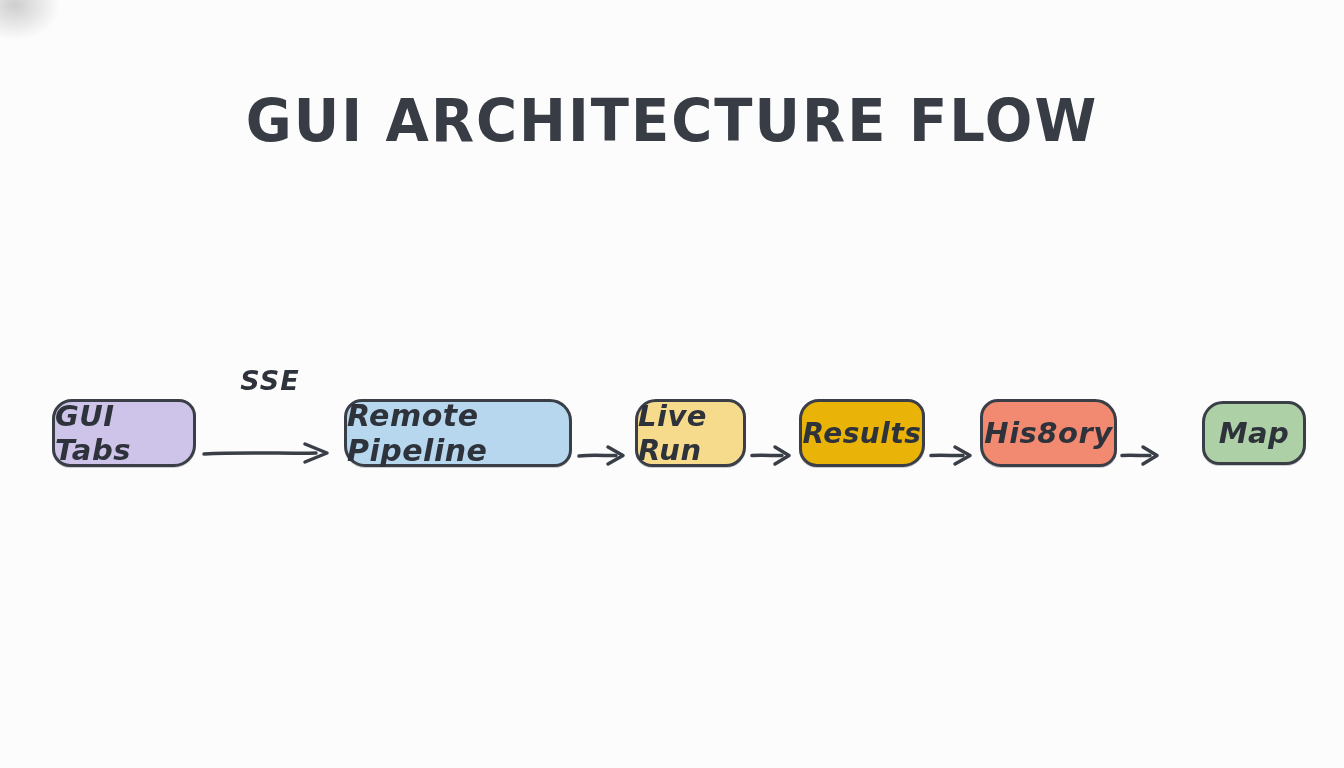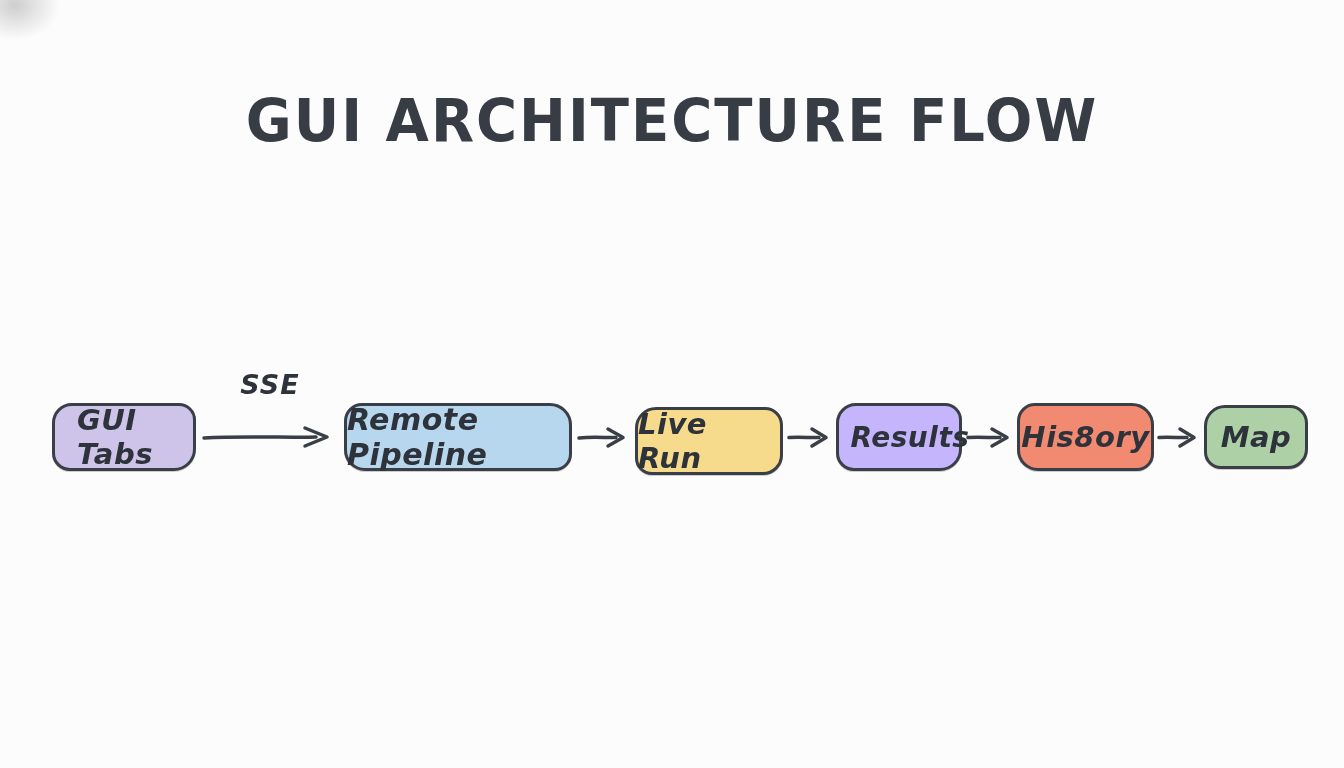--- a/index.html
+++ b/index.html
@@ -30,32 +30,32 @@
     height:68px;
     border:3.5px solid #3a3f47;
     display:flex;align-items:center;justify-content:center;
     color:#2e333b;
     font-size:29px;font-weight:700;font-style:italic;
     letter-spacing:0.5px;
     flex:0 0 auto;
     box-shadow:0 1px 0 rgba(58,63,71,.25);
   }
   
-  .r-a{border-radius:20px 17px 22px 18px;padding-left:22px;}
+  .r-a{border-radius:20px 17px 22px 18px;}
   .r-b{border-radius:18px 22px 17px 21px;justify-content:center;}
   .r-c{border-radius:21px 18px 20px 17px;}
   .n1{width:144px;}
   .n2{width:228px;font-size:30px;}
-  .n3{width:148px;margin-top:8px;}
+  .n3{width:111px;}
   .n4{width:126px;font-size:28px;}
   .n5{width:137px;}
-  .n6{width:104px;height:64px;}
+  .n6{width:104px;height:64px;margin-left:35px;}
   .connector{
     position:relative;flex:0 0 auto;
-    display:flex;align-items:center;justify-content:center;
+    display:flex;align-items:flex-end;justify-content:center;
   }
   .c-sse{width:148px;height:68px;}
   .c1{width:63px;height:68px;}
   .c2{width:53px;height:68px;}
   .c3{width:55px;height:68px;}
   .c4{width:50px;height:68px;}
   .edge-label{
     position:absolute;top:-34px;left:50%;transform:translateX(-50%);
     font-size:27px;font-weight:700;font-style:italic;
     color:#2e333b;letter-spacing:1px;
@@ -98,21 +98,21 @@
     <span>Live Run</span>
   </div>
 
   <div class="connector c2">
     <svg width="48" height="24" viewBox="0 0 48 24" fill="none" stroke="#3a3f47" stroke-width="3.5" stroke-linecap="round" stroke-linejoin="round">
       <path d="M3 12.5 C 14 11.5, 26 13, 33 12.5"></path>
       <path d="M26 4 L40 12.5 L26 21"></path>
     </svg>
   </div>
 
-  <div class="flow-node r-a n4" style="background: #c4b5fd;">
+  <div class="flow-node r-a n4" style="background: #eab308;">
     <span>Results</span>
   </div>
 
   <div class="connector c3">
     <svg width="50" height="24" viewBox="0 0 50 24" fill="none" stroke="#3a3f47" stroke-width="3.5" stroke-linecap="round" stroke-linejoin="round">
       <path d="M3 12.5 C 15 11.5, 27 13, 35 12.5"></path>
       <path d="M27 4 L42 12.5 L27 21"></path>
     </svg>
   </div>
 

